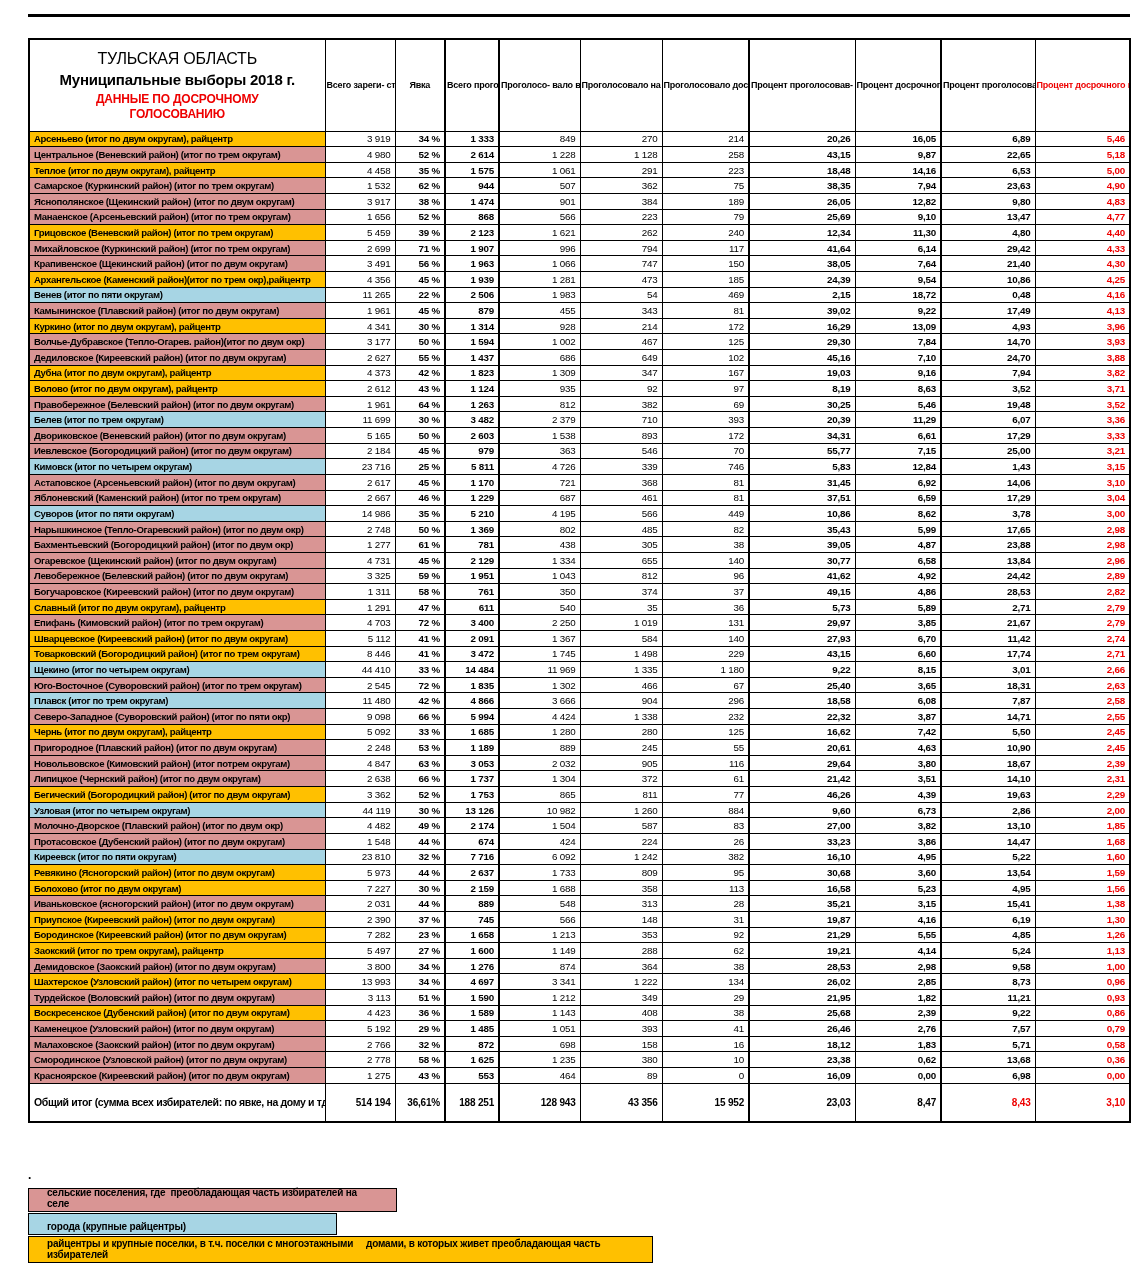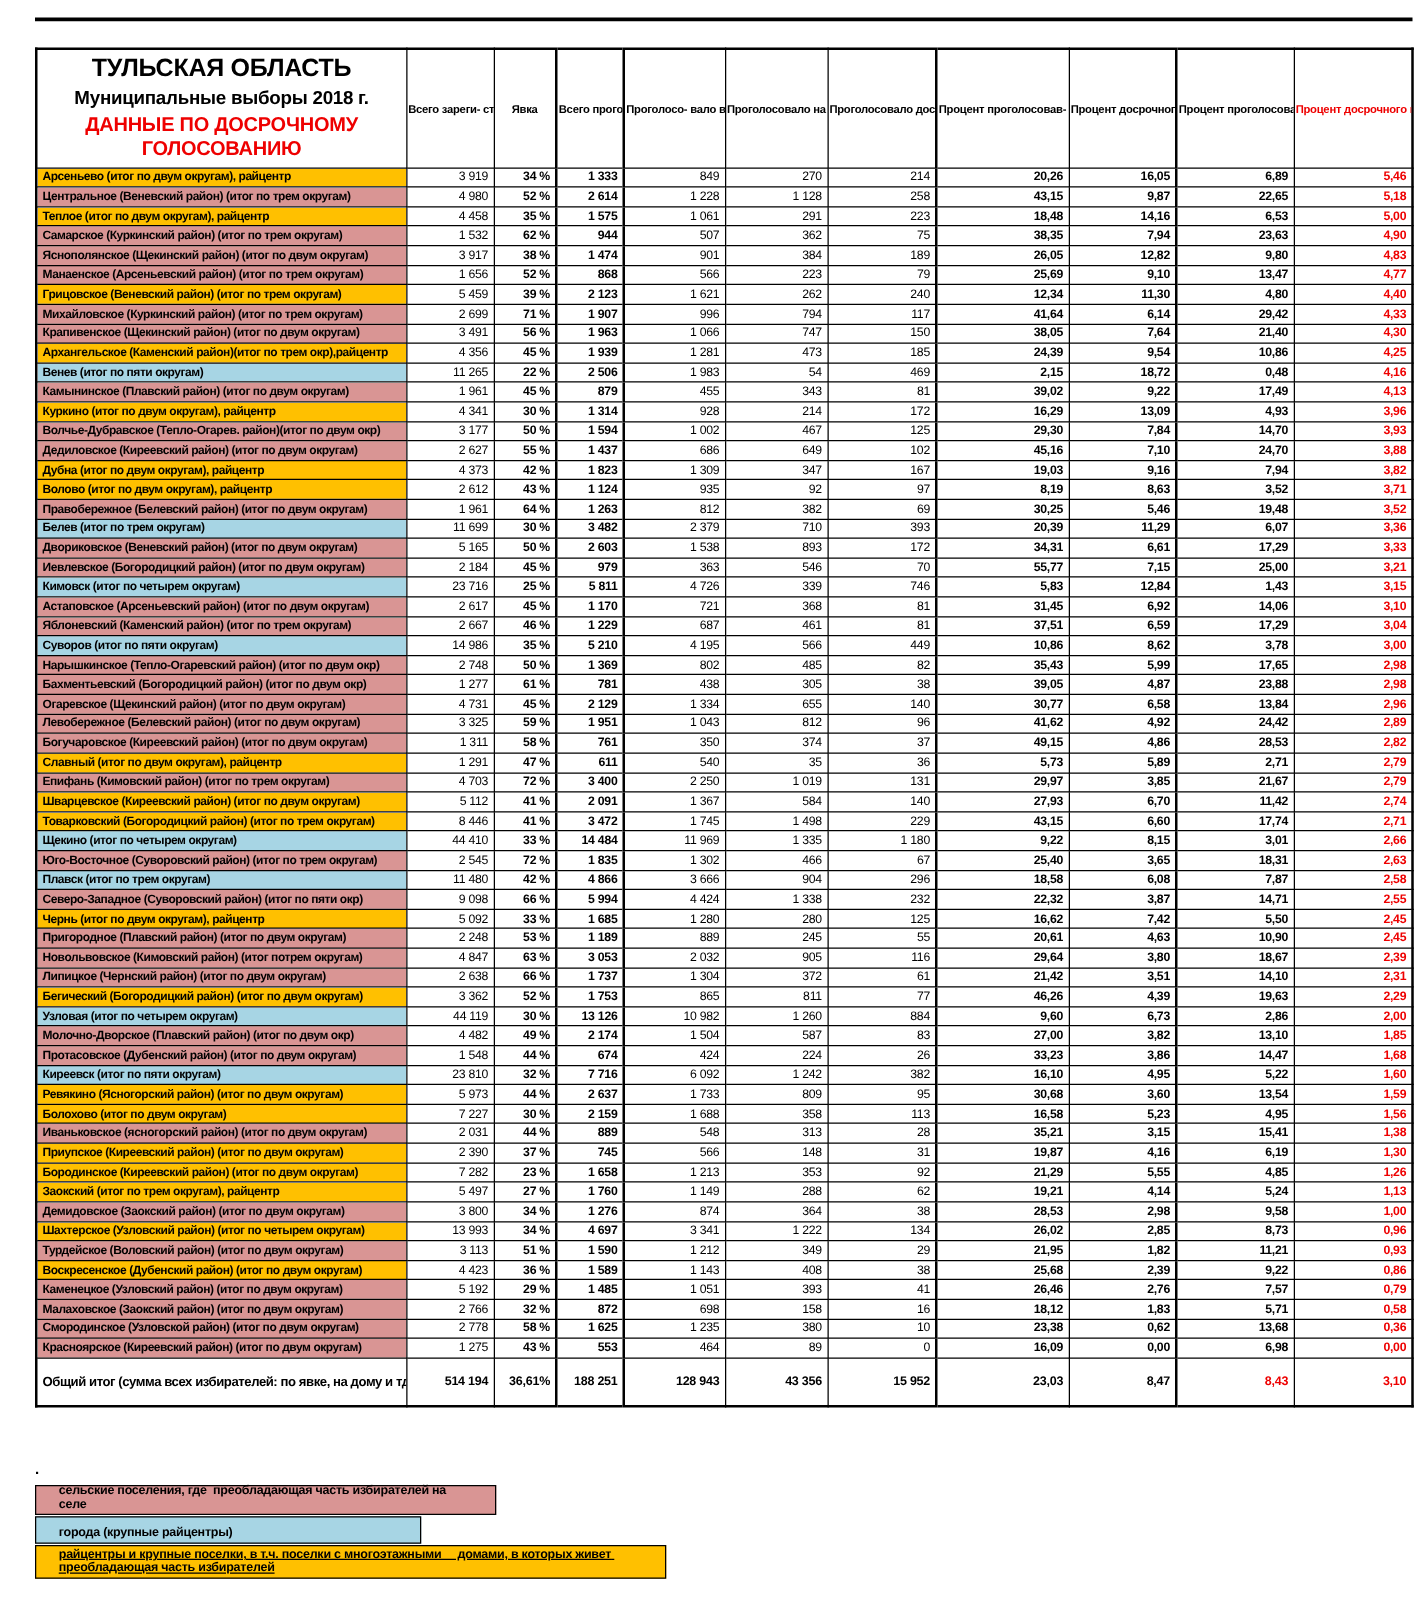--- a/index.html
+++ b/index.html
@@ -24,23 +24,23 @@
   table.main th, table.main td{
     border:1px solid #000; overflow:hidden; white-space:nowrap;
     letter-spacing:-0.2px; vertical-align:middle;
   }
   thead th{
     white-space:pre-line; font-weight:bold; font-size:9px; line-height:1.15;
     text-align:center; vertical-align:middle; border-bottom:2px solid #000;
     padding:2px 1px; height:92px;
   }
   th.name-head{padding:4px 6px;}
-  .title-l1{font-size:20px; font-weight:bold; text-align:center; letter-spacing:-0.2px;}
+  .title-l1{font-size:16px; font-weight:normal; text-align:center; letter-spacing:-0.2px;}
   .title-l2{font-size:15px; font-weight:bold; text-align:center; margin-top:3px; letter-spacing:-0.2px;}
-  .title-l3{font-size:16px; font-weight:bold; text-align:center; color:var(--red); margin-top:4px; white-space:pre-line; line-height:1.2;}
+  .title-l3{font-size:12px; font-weight:bold; text-align:center; color:var(--red); margin-top:4px; white-space:pre-line; line-height:1.2;}
   th.v9{color:var(--red);}
   tbody td{height:15.61px; font-size:9.8px; padding:0 4px;}
   tbody td.name{
     font-size:9.6px; font-weight:bold; text-align:left; padding-left:4px; letter-spacing:-0.35px;
   }
   td.rural{background:var(--rural);}
   td.city{background:var(--city);}
   td.center{background:var(--center);}
   td.v{text-align:right;}
   td.v1,td.v2,td.v6,td.v7,td.v8,td.v9{font-weight:bold;}
@@ -55,21 +55,21 @@
   tfoot td.v8,tfoot td.v9{color:var(--red);}
   .footnote-dot{position:absolute; left:28px; top:1168px; font-size:12px; font-weight:bold;}
   .legend{position:absolute; left:28px; top:1188px; width:1102px;}
   .legend-item{
     border:1.5px solid #000; display:flex; align-items:flex-end;
     font-weight:bold; font-size:10px; padding:2px 18px; letter-spacing:-0.2px;
     white-space:pre-wrap;
   }
   .legend-rural{width:369px; height:24px; background:var(--rural);}
   .legend-city{width:309px; height:22px; background:var(--city); margin-top:1px;}
-  .legend-center{width:505px; height:27px; background:var(--center); margin-top:1px;text-decoration:underline;}
+  .legend-center{width:625px; height:27px; background:var(--center); margin-top:1px;}
 </style>
 </head>
 <body>
 
 <div class="page">
   <div class="top-rule"></div>
 
   <table class="main">
     <colgroup>
       <col style="width:296px">
@@ -812,21 +812,21 @@
           <td class="v v5">92</td>
           <td class="v v6">21,29</td>
           <td class="v v7">5,55</td>
           <td class="v v8">4,85</td>
           <td class="v v9">1,26</td>
         </tr>
         <tr>
           <td class="name center">Заокский  (итог по трем округам), райцентр</td>
           <td class="v v0">5 497</td>
           <td class="v v1">27 %</td>
-          <td class="v v2">1 760</td>
+          <td class="v v2">1 600</td>
           <td class="v v3">1 149</td>
           <td class="v v4">288</td>
           <td class="v v5">62</td>
           <td class="v v6">19,21</td>
           <td class="v v7">4,14</td>
           <td class="v v8">5,24</td>
           <td class="v v9">1,13</td>
         </tr>
         <tr>
           <td class="name rural">Демидовское (Заокский район)  (итог по двум округам)</td>

